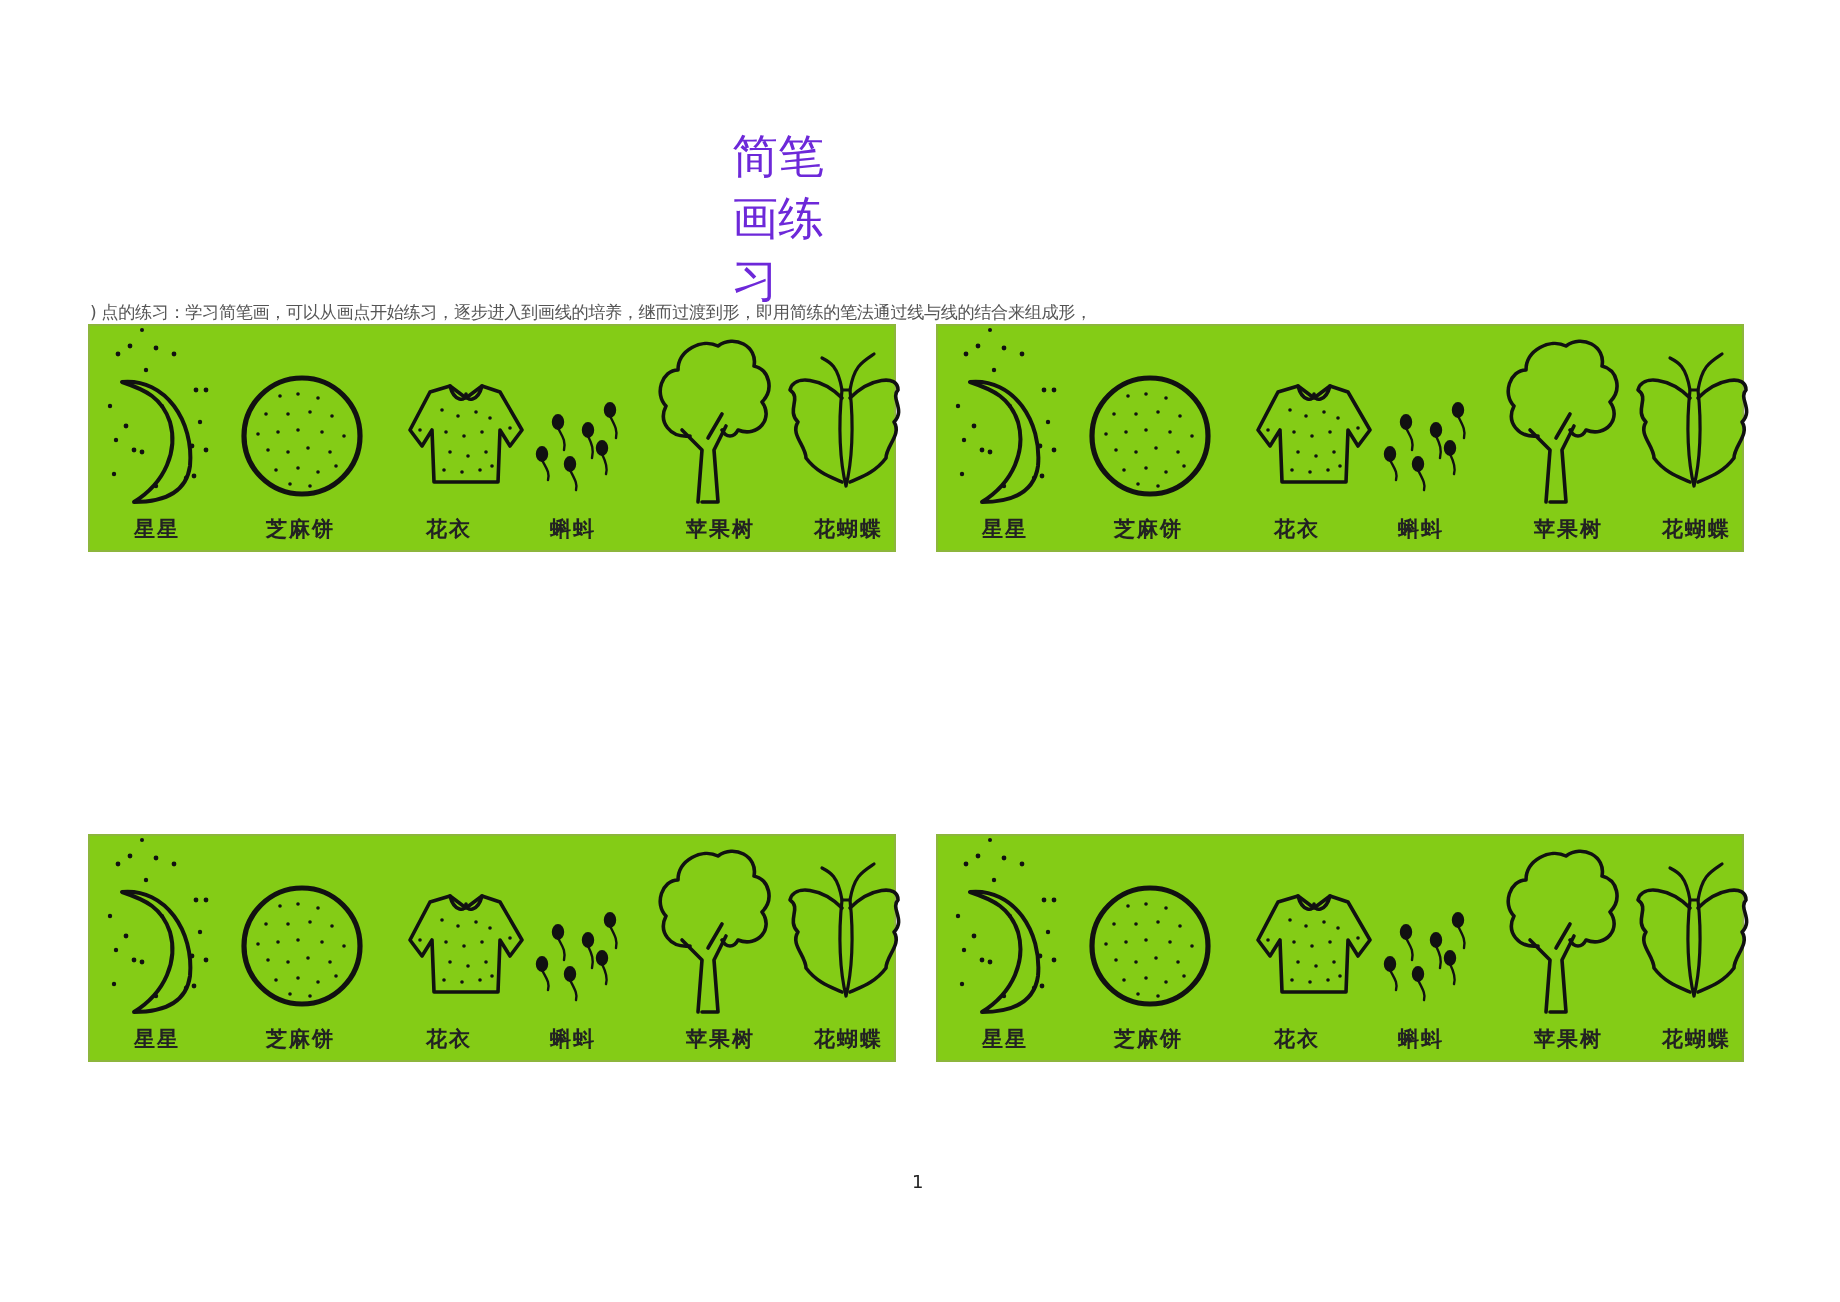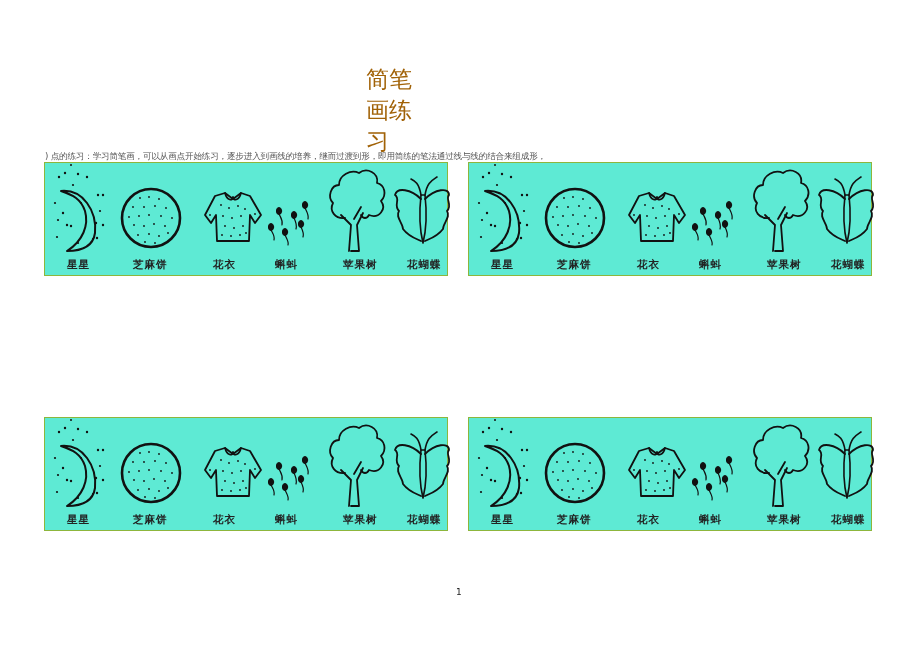--- a/index.html
+++ b/index.html
@@ -1,19 +1,19 @@
 <!DOCTYPE html>
 <html><head>
 <meta charset="utf-8">
 <style>
   html, body { margin: 0; padding: 0; background: #ffffff; }
   body { width: 920px; height: 651px; position: relative; overflow: hidden; font-family: "DejaVu Sans", sans-serif; color: #111; }
-  .title { position: absolute; left: 366px; top: 64px; width: 52px; font-size: 23px; line-height: 31px; letter-spacing: 0px; color: #a16207; word-break: break-all; }
+  .title { position: absolute; left: 366px; top: 64px; width: 52px; font-size: 23px; line-height: 31px; letter-spacing: 0px; color: #6d28d9; word-break: break-all; }
   .intro { position: absolute; left: 45px; top: 151px; font-size: 8.6px; color: #555; white-space: nowrap; letter-spacing: -0.2px; }
-  .panel { position: absolute; width: 404px; height: 114px; border: 1.5px solid #8db63c; box-sizing: border-box; background: #5eead4; }
+  .panel { position: absolute; width: 404px; height: 114px; border: 1.5px solid #8db63c; box-sizing: border-box; background: #84cc16; }
   .panel svg { position: absolute; left: 0; top: 0; }
   .label { position: absolute; top: 95px; font-size: 10.5px; font-family: "DejaVu Serif", serif; font-weight: bold; color: #222; letter-spacing: 1px; }
   .page-num { position: absolute; left: 456px; top: 587px; font-size: 9px; color: #222; }
 </style>
 </head>
 <body>
 
 <div class="title">简笔画练习</div>
 <div class="intro">) 点的练习：学习简笔画，可以从画点开始练习，逐步进入到画线的培养，继而过渡到形，即用简练的笔法通过线与线的结合来组成形，</div>
 

